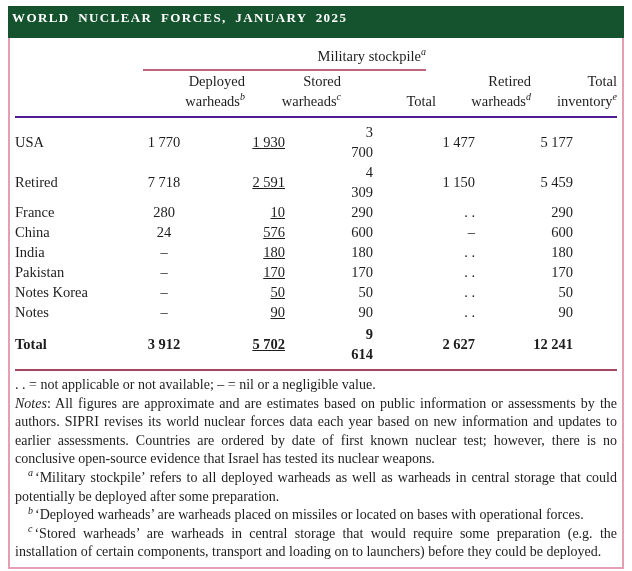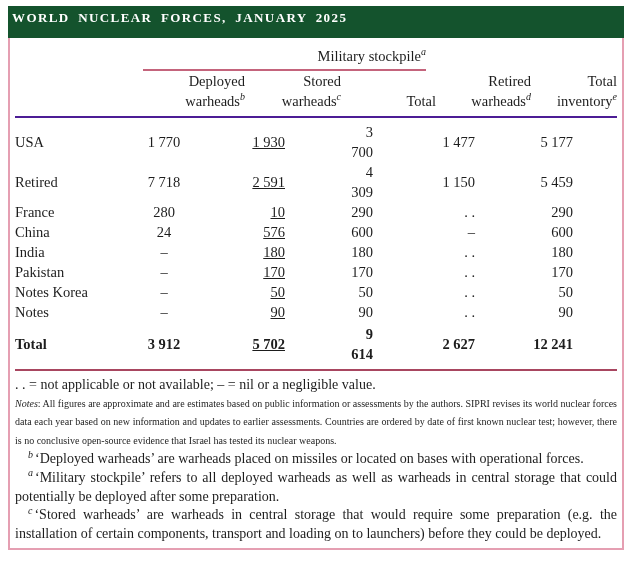--- a/index.html
+++ b/index.html
@@ -47,21 +47,21 @@
   td.p2{padding-right:56px;text-decoration:underline;}
   td.p3{padding-right:63px;margin-top:13px;}
   td.p4{padding-right:56px;}
   td.p5{padding-right:44px;}
   tr.total-row td{
     font-weight:bold;
     border-bottom:2px solid #a84660;
     padding-top:2px;padding-bottom:5px;
   }
   .legend{margin:5px 0 0 0;font-size:14px;line-height:18.6px;}
-  .notes{margin:0;font-size:10px;line-height:18.6px;text-align:justify;}
+  .notes{margin:0;font-size:14px;line-height:18.6px;text-align:justify;}
   .fnotes p{
     margin:0;font-size:14px;line-height:18.6px;
     text-align:justify;text-indent:13px;
   }
   .fnotes sup.fn{margin-right:2px;}
   .it{font-style:italic;}
 </style>
 </head>
 <body>
 
@@ -173,20 +173,20 @@
           <td class="num p5">12 241</td>
         </tr>
       </tbody>
     </table>
 
     <p class="legend">. . = not applicable or not available; – = nil or a negligible value.</p>
 
     <p class="notes"><span class="it">Notes</span><span>: All figures are approximate and are estimates based on public information or assessments by the authors. SIPRI revises its world nuclear forces data each year based on new information and updates to earlier assessments. Countries are ordered by date of first known nuclear test; however, there is no conclusive open-source evidence that Israel has tested its nuclear weapons.</span></p>
 
     <div class="fnotes">
+      <p><sup class="fn">a</sup><span>‘Military stockpile’ refers to all deployed warheads as well as warheads in central storage that could potentially be deployed after some preparation.</span></p>
       <p><sup class="fn">b</sup><span>‘Deployed warheads’ are warheads placed on missiles or located on bases with operational forces.</span></p>
-      <p><sup class="fn">a</sup><span>‘Military stockpile’ refers to all deployed warheads as well as warheads in central storage that could potentially be deployed after some preparation.</span></p>
       <p><sup class="fn">c</sup><span>‘Stored warheads’ are warheads in central storage that would require some preparation (e.g. the installation of certain components, transport and loading on to launchers) before they could be deployed.</span></p>
 
     </div>
 
   </div>
 </div>
 
 </body></html>

